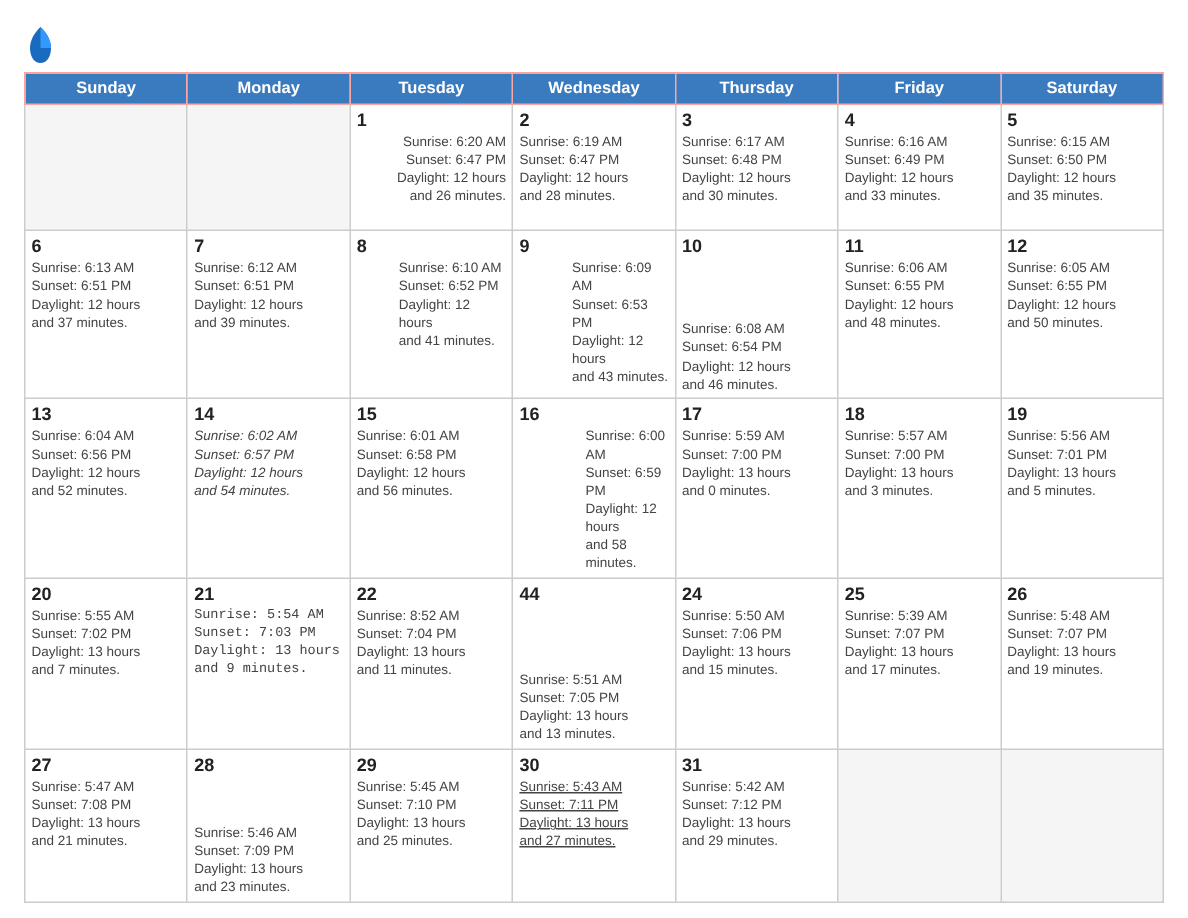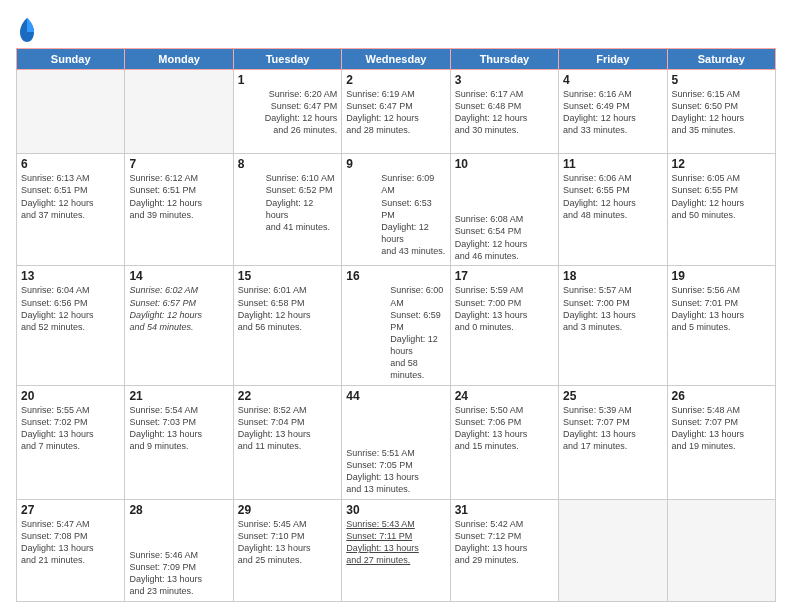--- a/index.html
+++ b/index.html
@@ -278,21 +278,21 @@
         <tr class="week-row">
           <td>
             <span class="day-num">20</span>
             <div class="day-info" style="white-space: pre-line;">Sunrise: 5:55 AM
 Sunset: 7:02 PM
 Daylight: 13 hours
 and 7 minutes.</div>
           </td>
           <td>
             <span class="day-num">21</span>
-            <div class="day-info" style="white-space: pre-line;">Sunrise: 5:54 AM
+            <div class="day-info" style="white-space: pre-line; font-family: Liberation Mono, monospace;">Sunrise: 5:54 AM
 Sunset: 7:03 PM
 Daylight: 13 hours
 and 9 minutes.</div>
           </td>
           <td>
             <span class="day-num">22</span>
             <div class="day-info" style="white-space: pre-line;">Sunrise: 8:52 AM
 Sunset: 7:04 PM
 Daylight: 13 hours
 and 11 minutes.</div>

